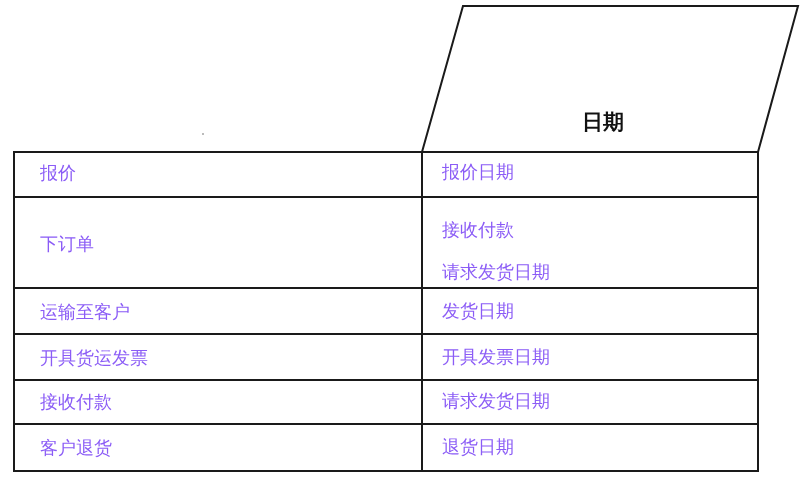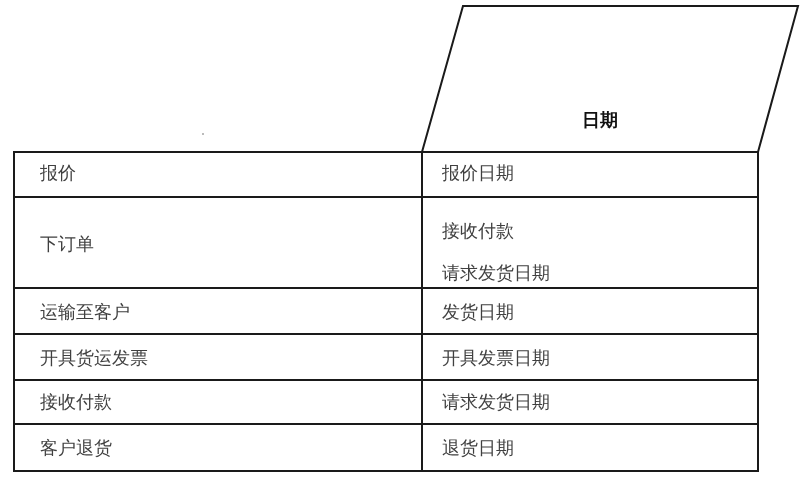--- a/index.html
+++ b/index.html
@@ -1,22 +1,22 @@
 <!DOCTYPE html>
 <html><head>
   <meta charset="utf-8">
   <style>
     html, body { margin: 0; padding: 0; background: #ffffff; }
     body { width: 802px; height: 478px; position: relative; overflow: hidden;
       font-family: "DejaVu Sans", "Liberation Sans", sans-serif; color: #1a1a1a; }
     svg.frame { position: absolute; left: 0; top: 0; }
-    .cell-text { position: absolute; font-size: 18px; line-height: 22px; white-space: nowrap; color: #404040; }
-    .header-text { position: absolute; font-size: 18px; font-weight: bold; left: 582px; top: 108px; color: #111; }
+    .cell-text { position: absolute; font-size: 18px; line-height: 22px; white-space: nowrap; color: #8b5cf6; }
+    .header-text { position: absolute; font-size: 21px; font-weight: bold; left: 582px; top: 108px; color: #111; }
     .left { left: 40px; }
-    .right { left: 442px; }
+    .right { left: 442px; font-family: Liberation Mono, monospace; }
   </style>
 </head>
 <body>
 
 <svg class="frame" width="802" height="478">
 
   <polygon points="463,6 798,6 758,152 422,152" fill="none" stroke="#1a1a1a" stroke-width="2"></polygon>
 
   <rect x="14" y="152" width="744" height="319" fill="none" stroke="#1a1a1a" stroke-width="2"></rect>
 

